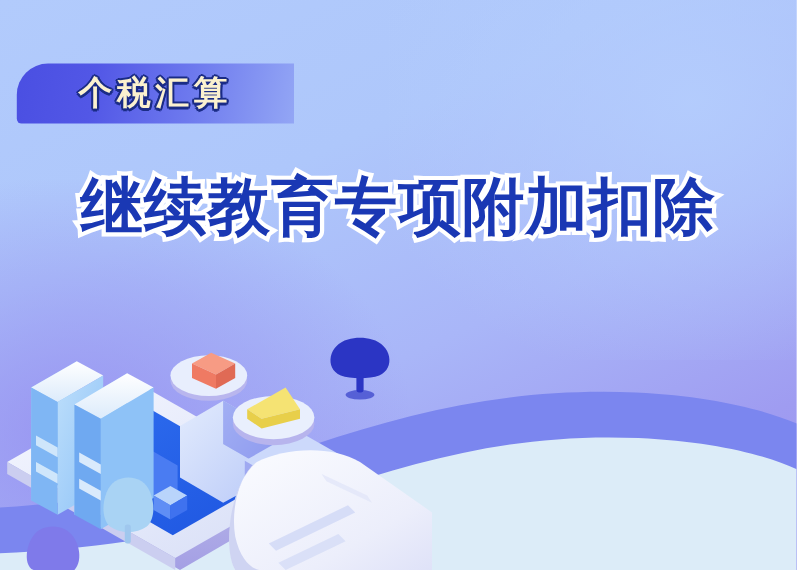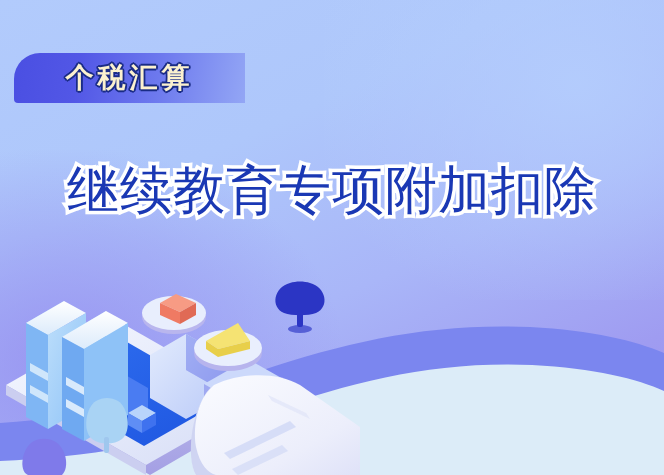--- a/index.html
+++ b/index.html
@@ -77,28 +77,27 @@
   .headline {
     position: absolute;
     left: 0;
     top: 143px;
     width: 664px;
     text-align: center;
     line-height: 1.16;
   }
   .headline-line {
     font-size: 52px;
-    font-weight: normal;
+    font-weight: bold;
     letter-spacing: 1px;
     color: #1a38b4;
     -webkit-text-stroke: 7px #ffffff;
     paint-order: stroke fill;
     white-space: nowrap;
     display: block;
-    margin-top: 17px;
   }
   .headline-line.line2 {
     letter-spacing: 2px;
   }
 
   
   .illustration {
     position: absolute;
     left: 0;
     bottom: 0;

